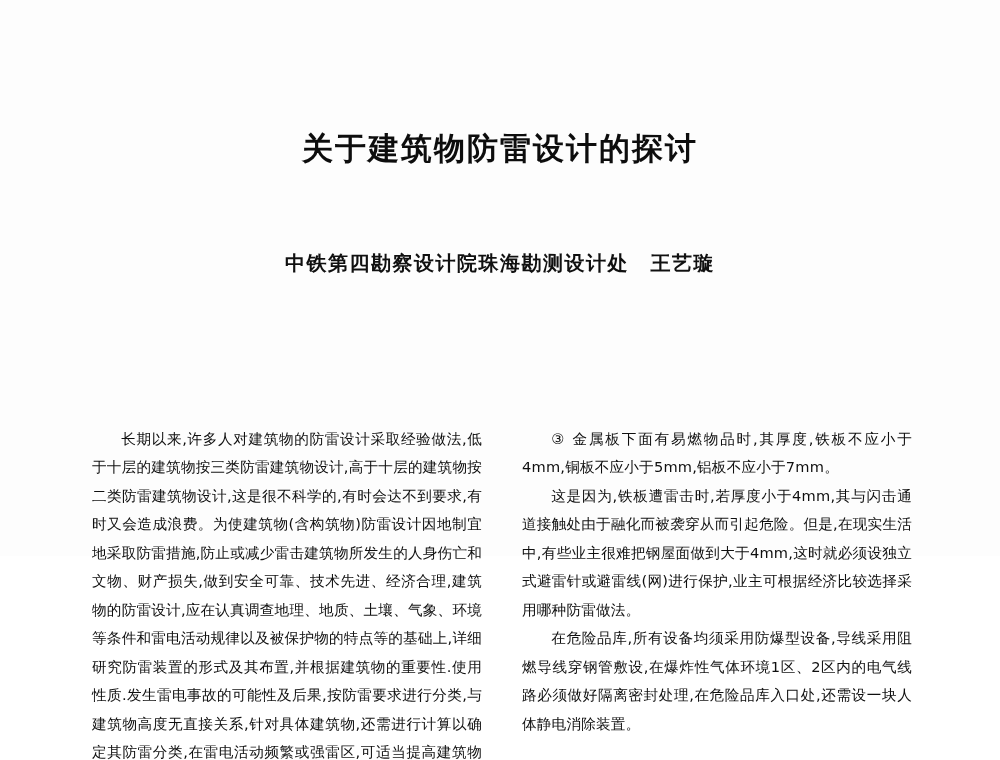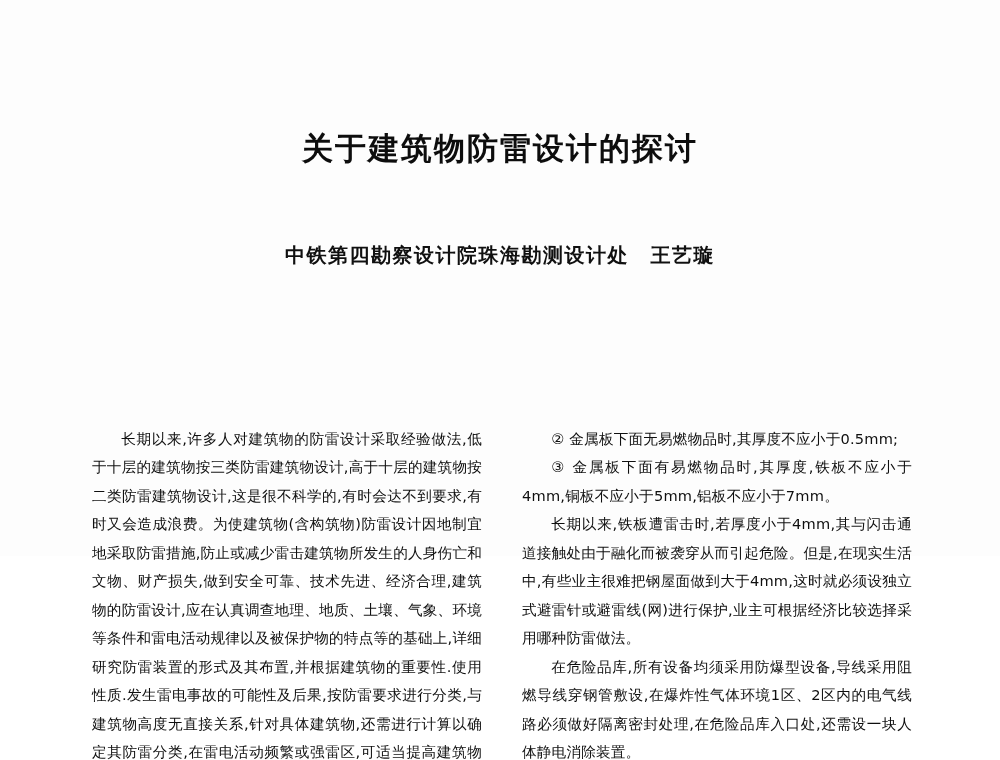--- a/index.html
+++ b/index.html
@@ -30,21 +30,21 @@
     margin: 0;
     padding-top: 128px;
     color: #0d0d0d;
   }
   .author-line {
     text-align: center;
     font-family: "DejaVu Serif", serif;
     font-size: 20px;
     font-weight: 700;
     letter-spacing: 1.5px;
-    margin: 0;
+    margin: 8px;
     padding-top: 72px;
     color: #101010;
   }
   .abstract-block {
     margin: 0 104px 0 112px;
     padding-top: 75px;
     font-family: "DejaVu Sans", sans-serif;
     font-size: 14.5px;
     font-weight: 700;
     line-height: 2.0;
@@ -97,21 +97,20 @@
   <h1 class="paper-title">关于建筑物防雷设计的探讨</h1>
 
   <div class="author-line">中铁第四勘察设计院珠海勘测设计处　王艺璇</div>
 
 
   <div class="columns">
     <div class="col">
       <p>长期以来,许多人对建筑物的防雷设计采取经验做法,低于十层的建筑物按三类防雷建筑物设计,高于十层的建筑物按二类防雷建筑物设计,这是很不科学的,有时会达不到要求,有时又会造成浪费。为使建筑物(含构筑物)防雷设计因地制宜地采取防雷措施,防止或减少雷击建筑物所发生的人身伤亡和文物、财产损失,做到安全可靠、技术先进、经济合理,建筑物的防雷设计,应在认真调查地理、地质、土壤、气象、环境等条件和雷电活动规律以及被保护物的特点等的基础上,详细研究防雷装置的形式及其布置,并根据建筑物的重要性.使用性质.发生雷电事故的可能性及后果,按防雷要求进行分类,与建筑物高度无直接关系,针对具体建筑物,还需进行计算以确定其防雷分类,在雷电活动频繁或强雷区,可适当提高建筑物的防雷保护措施。</p>
     </div>
     <div class="col">
-      <p>② 金属板下面无易燃物品时,其厚度不应小于0.5mm;</p>
       <p>③ 金属板下面有易燃物品时,其厚度,铁板不应小于4mm,铜板不应小于5mm,铝板不应小于7mm。</p>
-      <p>长期以来,铁板遭雷击时,若厚度小于4mm,其与闪击通道接触处由于融化而被袭穿从而引起危险。但是,在现实生活中,有些业主很难把钢屋面做到大于4mm,这时就必须设独立式避雷针或避雷线(网)进行保护,业主可根据经济比较选择采用哪种防雷做法。</p>
+      <p>这是因为,铁板遭雷击时,若厚度小于4mm,其与闪击通道接触处由于融化而被袭穿从而引起危险。但是,在现实生活中,有些业主很难把钢屋面做到大于4mm,这时就必须设独立式避雷针或避雷线(网)进行保护,业主可根据经济比较选择采用哪种防雷做法。</p>
       <p>在危险品库,所有设备均须采用防爆型设备,导线采用阻燃导线穿钢管敷设,在爆炸性气体环境1区、2区内的电气线路必须做好隔离密封处理,在危险品库入口处,还需设一块人体静电消除装置。</p>
 
     </div>
   </div>
 
 </div>
 
 </body></html>

